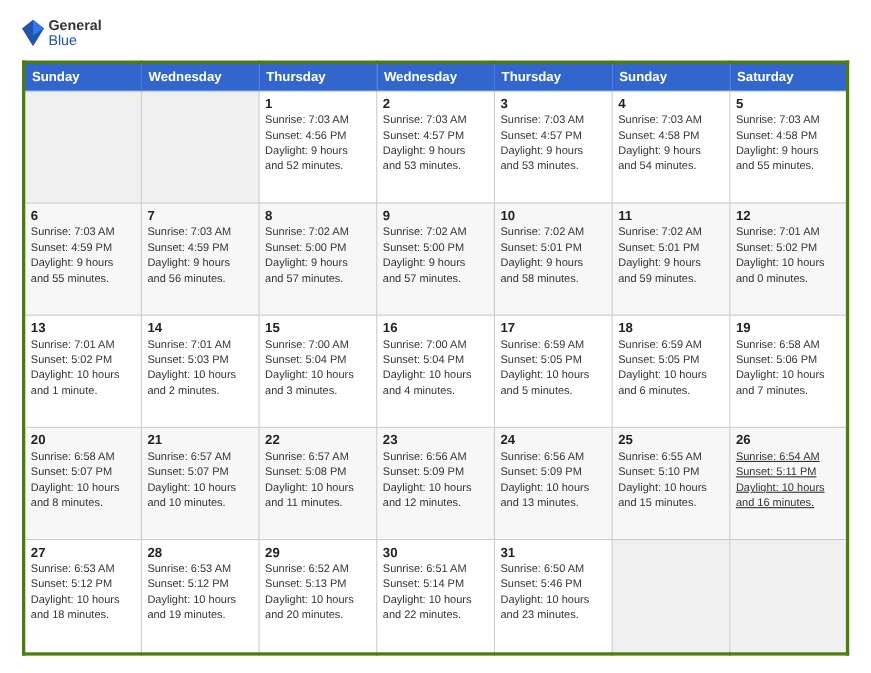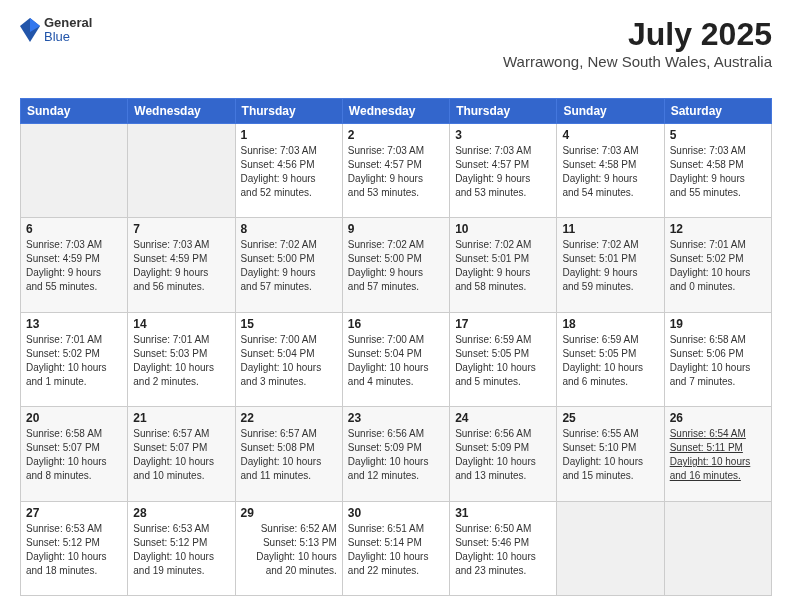--- a/index.html
+++ b/index.html
@@ -14,21 +14,21 @@
       width: 792px;
       height: 612px;
       padding: 16px 20px;
       display: flex;
       flex-direction: column;
     }
     .header {
       display: flex;
       justify-content: space-between;
       align-items: flex-start;
-      margin-bottom: 28px;
+      margin-bottom: 10px;
     }
     .logo {
       display: flex;
       align-items: center;
       gap: 4px;
     }
     .logo-text {
       display: flex;
       flex-direction: column;
       line-height: 1.1;
@@ -56,21 +56,21 @@
       color: #222;
     }
     .subtitle {
       font-size: 15px;
       color: #444;
     }
     .calendar {
       width: 100%;
       flex: 1;
       border-collapse: collapse;
-      border: 1px solid #4d7c0f;
+      border: 3px solid #4d7c0f;
       font-size: 10.5px;
     }
     .calendar th {
       background-color: #3366cc;
       color: #fff;
       text-align: left;
       padding: 5px 6px;
       font-size: 12px;
       border: 1px solid #4477dd;
     }
@@ -107,24 +107,20 @@
     <div class="logo">
       <svg class="logo-icon" viewBox="0 0 20 24">
         <polygon points="10,0 20,8 10,24 0,8" fill="#2255aa"></polygon>
         <polygon points="10,0 20,8 10,14" fill="#3377ee"></polygon>
       </svg>
       <div class="logo-text">
         <span class="logo-general">General</span>
         <span class="logo-blue">Blue</span>
       </div>
     </div>
-    <div class="title-block">
-      <div class="main-title">July 2025</div>
-      <div class="subtitle">Warrawong, New South Wales, Australia</div>
-    </div>
   </div>
 
   <table class="calendar">
     <thead>
       <tr>
       <th>Sunday</th>
           <th>Wednesday</th>
           <th>Thursday</th>
           <th>Wednesday</th>
           <th>Thursday</th>
@@ -335,21 +331,21 @@
           </td>
           <td>
             <div class="day-num">28</div>
             <div class="day-info" style="white-space: pre-line;">Sunrise: 6:53 AM
 Sunset: 5:12 PM
 Daylight: 10 hours
 and 19 minutes.</div>
           </td>
           <td>
             <div class="day-num">29</div>
-            <div class="day-info" style="white-space: pre-line; text-align: right;">Sunrise: 6:52 AM
+            <div class="day-info" style="white-space: pre-line;">Sunrise: 6:52 AM
 Sunset: 5:13 PM
 Daylight: 10 hours
 and 20 minutes.</div>
           </td>
           <td>
             <div class="day-num">30</div>
             <div class="day-info" style="white-space: pre-line;">Sunrise: 6:51 AM
 Sunset: 5:14 PM
 Daylight: 10 hours
 and 22 minutes.</div>

